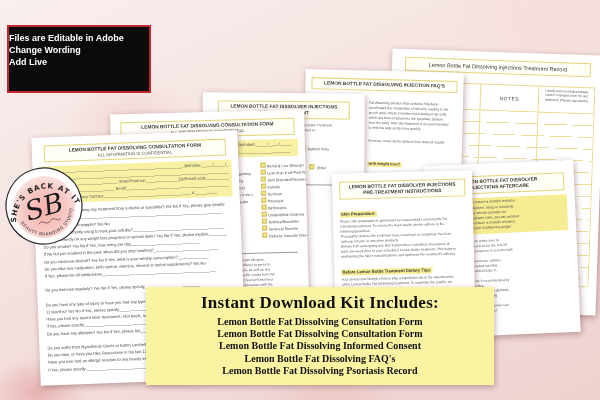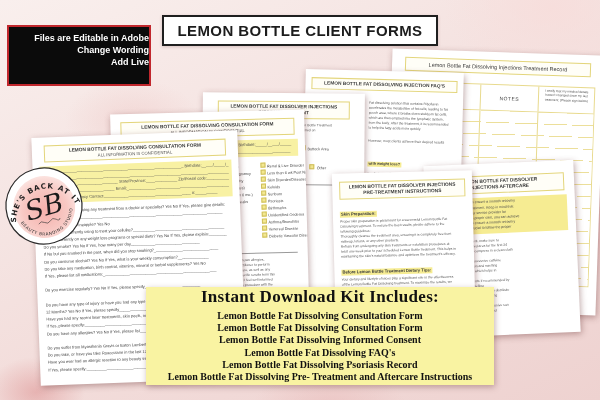--- a/index.html
+++ b/index.html
@@ -22,23 +22,23 @@
   .banner {
     position:absolute; left:162px; top:15px; width:276px; height:31px; z-index:10;
     background:#ffffff; border:2px solid #1f1f1f;
     display:flex; align-items:center; justify-content:center;
     font-size:15px; font-weight:bold; letter-spacing:.4px; color:#1c1c1c;
     box-shadow:0 1px 3px rgba(120,70,70,.25);
   }
 
   
   .edit-box {
-    position:absolute; left:7px; top:25px; width:144px; height:61px; z-index:10;
+    position:absolute; left:7px; top:25px; width:144px; height:68px; z-index:10;
     background:#0b0b0b; border:2.5px solid #c1272d; color:#fff;
-    text-align:right; font-weight:bold; font-size:9px; line-height:12.2px;
+    text-align:left; font-weight:bold; font-size:9px; line-height:12.2px;
     padding-top:5px;
   }
 
   
   .doc { position:absolute; background:#fff; overflow:hidden;
          box-shadow:1px 2px 6px rgba(110,60,60,.45); }
   .doc-title-box { border:1px solid #e3d57b; margin:8px auto 0; text-align:center;
          color:#3a3a3a; font-weight:bold; padding:2px 2px; background:#fffef7; }
   .t48 { font-size:4.8px; line-height:6.2px; }
   .t4  { font-size:4px;  line-height:7.2px; color:#3d3d3d; }
@@ -71,21 +71,21 @@
              font-size:5px; letter-spacing:.5px; color:#444; height:100%; }
   .cert { font-size:3.2px; line-height:4.4px; color:#555; padding:2px 3px; text-align:center; }
   .rowlines { background:repeating-linear-gradient(to bottom, #ffffff 0 11px, #ecdf9a 11px 11.8px); height:100%; }
 
   
   .kit-box {
     position:absolute; left:146px; top:287px; width:348px; height:98px; z-index:9;
     background:#f9f3a2; box-shadow:1px 2px 6px rgba(110,60,60,.4);
     text-align:center; font-family:"Liberation Serif", serif; color:#111;
   }
-  .kit-title { font-size:17px; font-weight:bold; margin-top:0; letter-spacing:.3px; }
+  .kit-title { font-size:17px; font-weight:bold; margin-top:6px; letter-spacing:.3px; }
   .kit-items { margin-top:3px; }
   .kit-item { font-size:10px; font-weight:bold; line-height:12.2px; white-space:nowrap; }
 
   
   .logo { position:absolute; left:4px; top:166px; width:80px; height:80px; z-index:8;
           transform:rotate(-16deg); }
 </style>
 </head>
 <body>
 
@@ -344,24 +344,22 @@
   </svg>
 
   <div class="kit-box">
     <div class="kit-title">Instant Download Kit Includes:</div>
     <div class="kit-items">
         <div class="kit-item">Lemon Bottle Fat Dissolving Consultation Form</div>
         <div class="kit-item">Lemon Bottle Fat Dissolving Consultation Form</div>
         <div class="kit-item">Lemon Bottle Fat Dissolving Informed Consent</div>
         <div class="kit-item">Lemon Bottle Fat Dissolving FAQ's</div>
         <div class="kit-item">Lemon Bottle Fat Dissolving Psoriasis Record</div>
-        <div class="kit-item">Lemon Bottle Fat Dissolving Pre- Treatment and Aftercare Instructions</div>
-      </div>
-  </div>
-
-  <div class="banner">LEMON BOTTLE CLIENT FORMS</div>
+      </div>
+  </div>
+
   <div class="edit-box">
       <div>Files are Editable in Adobe</div>
       <div>Change Wording</div>
       <div>Add Live</div>
     </div>
 
 </div>
 
 </body></html>

